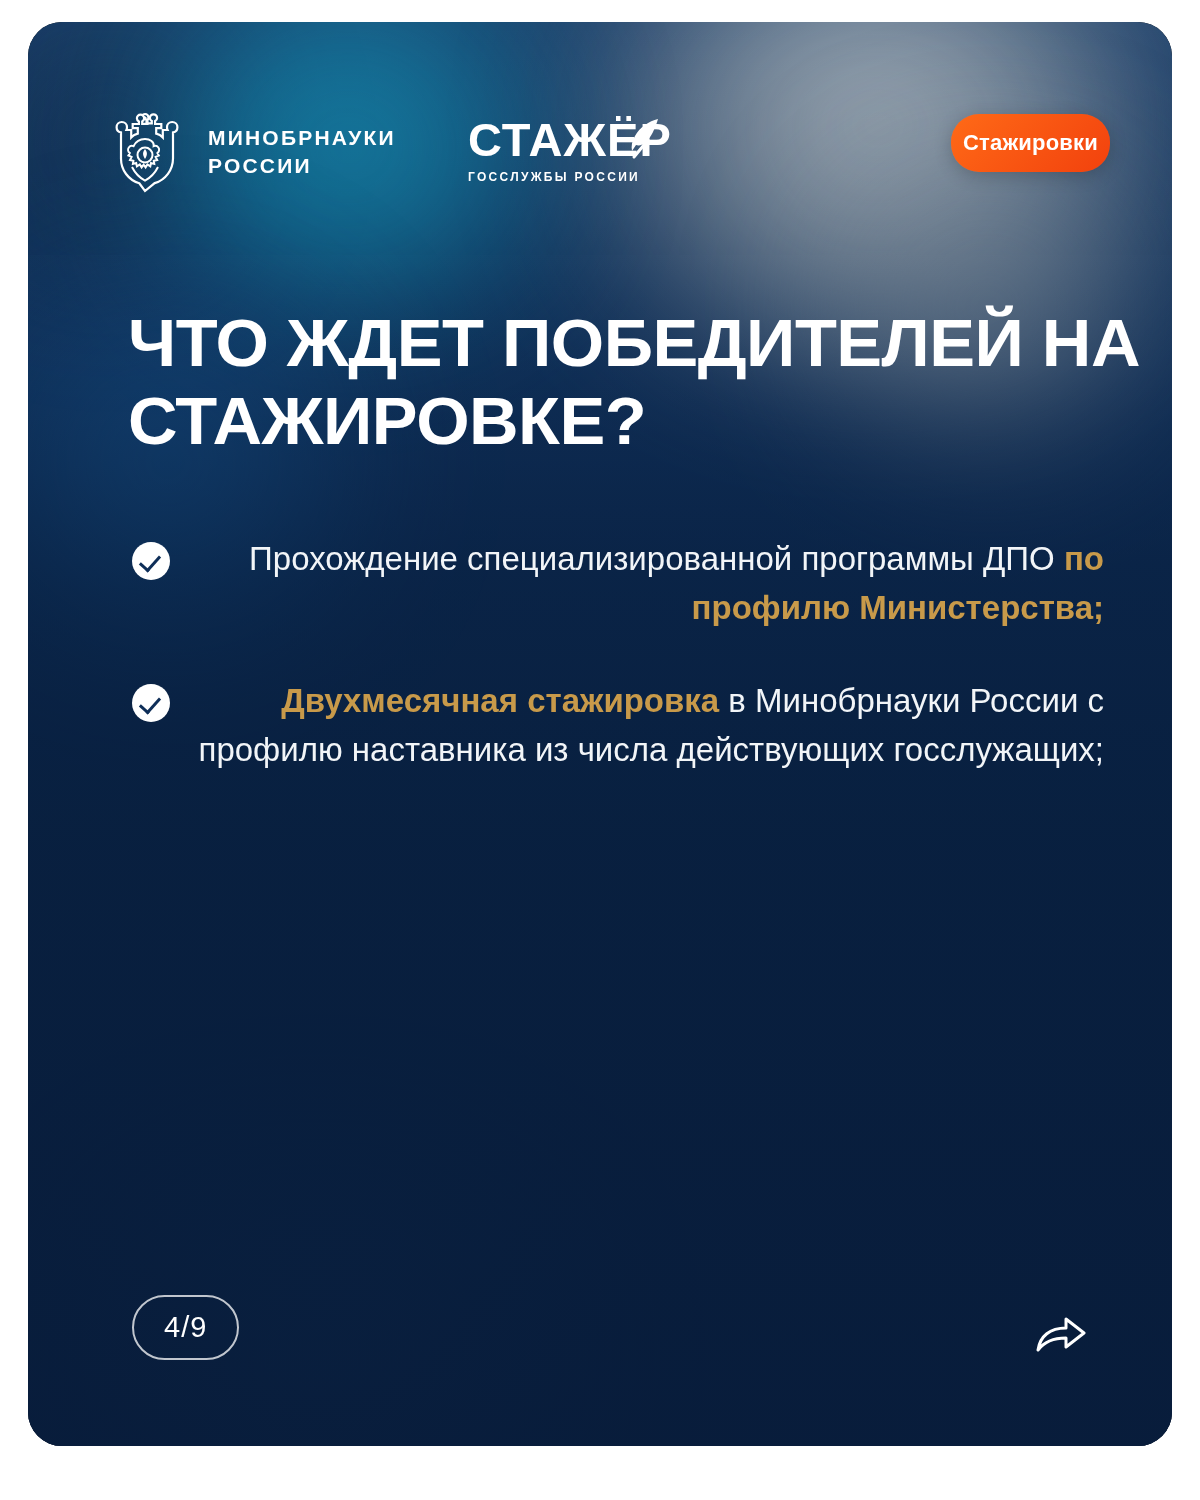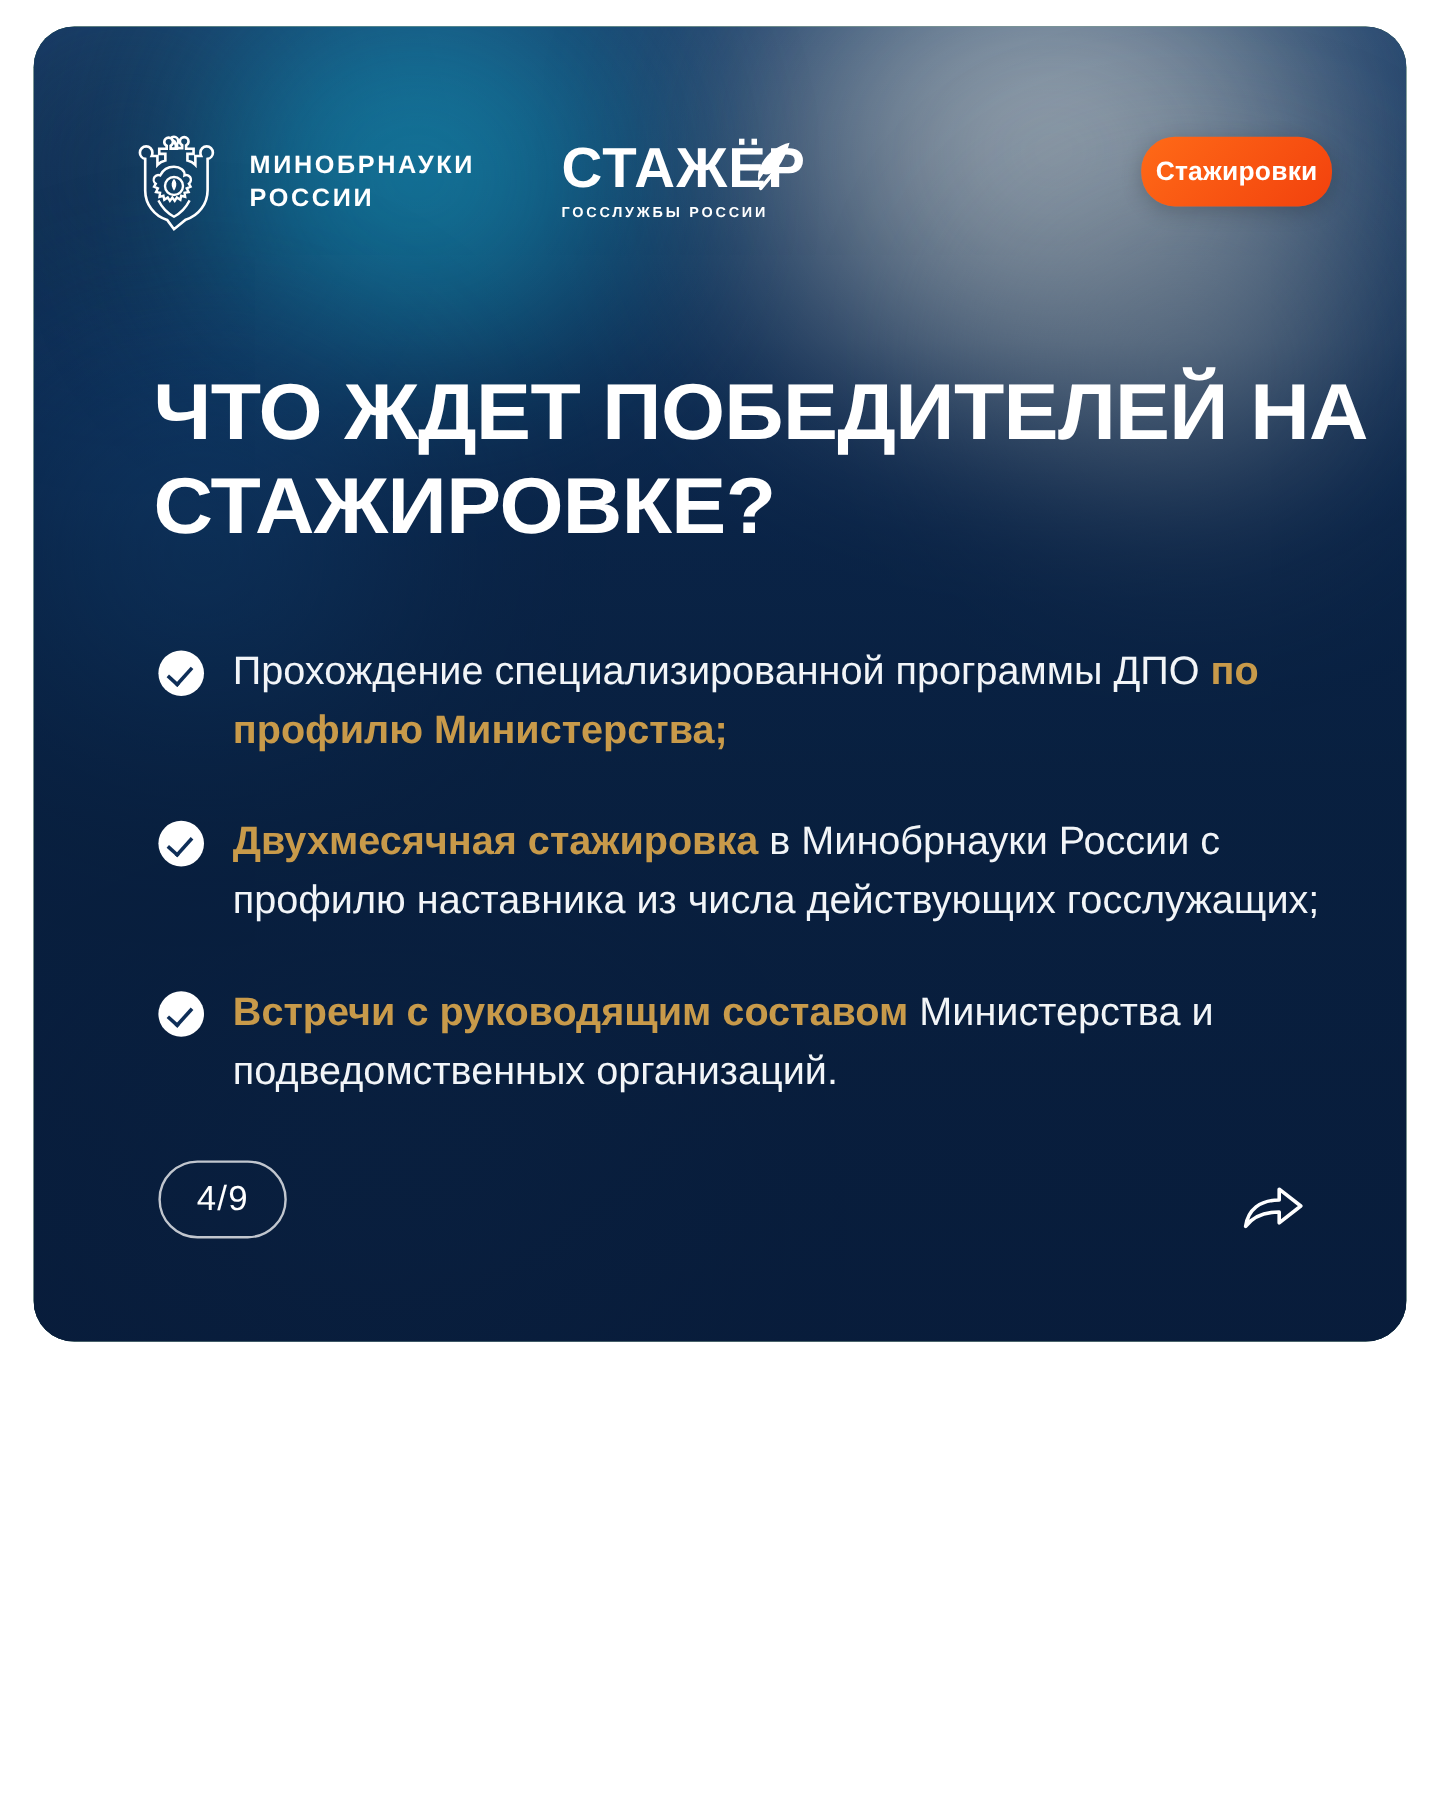--- a/index.html
+++ b/index.html
@@ -10,24 +10,24 @@
     height: 1500px;
     overflow: hidden;
     font-family: "Liberation Sans", sans-serif;
   }
 
   .card {
     position: absolute;
     left: 28px;
     top: 22px;
     width: 1144px;
-    height: 1096px;
+    height: 1424px;
     border-radius: 34px;
     overflow: hidden;
-    background: #14532d;
+    background: #000000;
   }
 
   
   .bg-base {
     position: absolute;
     inset: 0;
     background:
       linear-gradient(180deg, #1b3f6a 0%, #123560 18%, #0c2a53 38%, #0a2449 60%, #0a2146 100%);
   }
   .blob {
@@ -151,20 +151,21 @@
   
   .list {
     position: absolute;
     left: 104px; top: 512px;
     width: 980px;
   }
   .item {
     display: flex;
     align-items: flex-start;
     margin-bottom: 44px;
+    text-align: right;
   }
   .check {
     flex: 0 0 auto;
     width: 38px; height: 38px;
     border-radius: 50%;
     background: #ffffff;
     position: relative;
     margin-top: 8px;
     margin-right: 24px;
   }
@@ -268,26 +269,20 @@
     </div>
 
     <div class="item">
       <div class="check"></div>
       <div class="item-text">
         <span class="hl">Двухмесячная стажировка</span><span> в Минобрнауки России с профилю наставника из числа действующих госслужащих;</span>
       </div>
     </div>
 
 
-    <div class="item">
-      <div class="check"></div>
-      <div class="item-text">
-        <span class="hl">Встречи с руководящим составом</span><span> Министерства и подведомственных организаций.</span>
-      </div>
-    </div>
 
   </div>
 
   <button class="page-pill">4/9</button>
 
   <div class="share">
     <svg viewBox="0 0 50 42" width="50" height="42" aria-hidden="true">
       <path d="M2 38c2-14 12-22 28-22V7l18 14-18 14v-9C18 26 8 30 2 38z" fill="none" stroke="#ffffff" stroke-width="3" stroke-linejoin="round" stroke-linecap="round"></path>
     </svg>
   </div>

